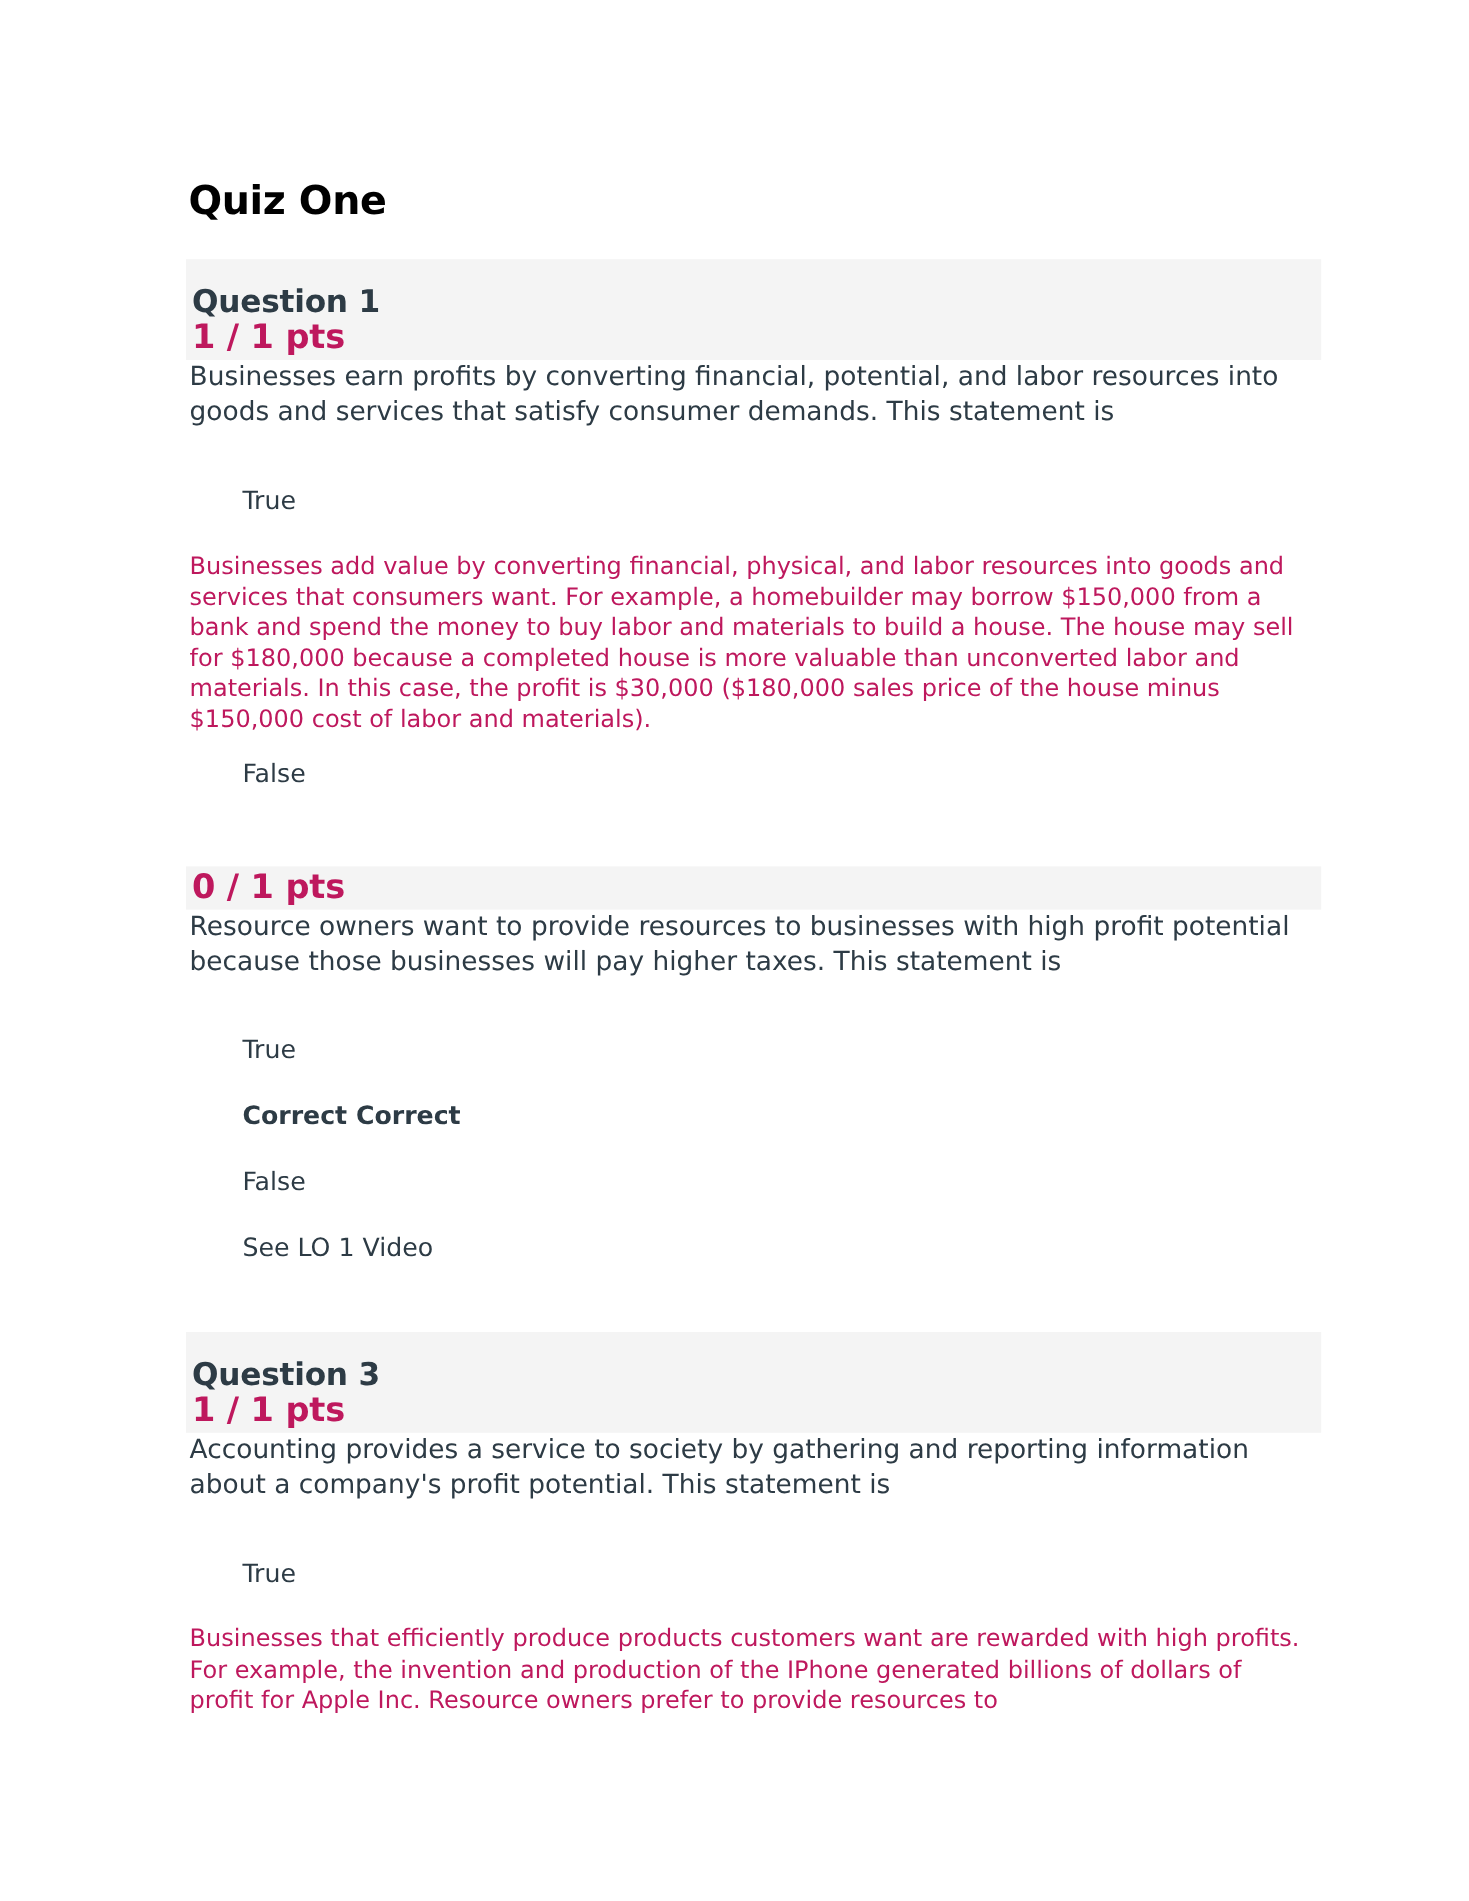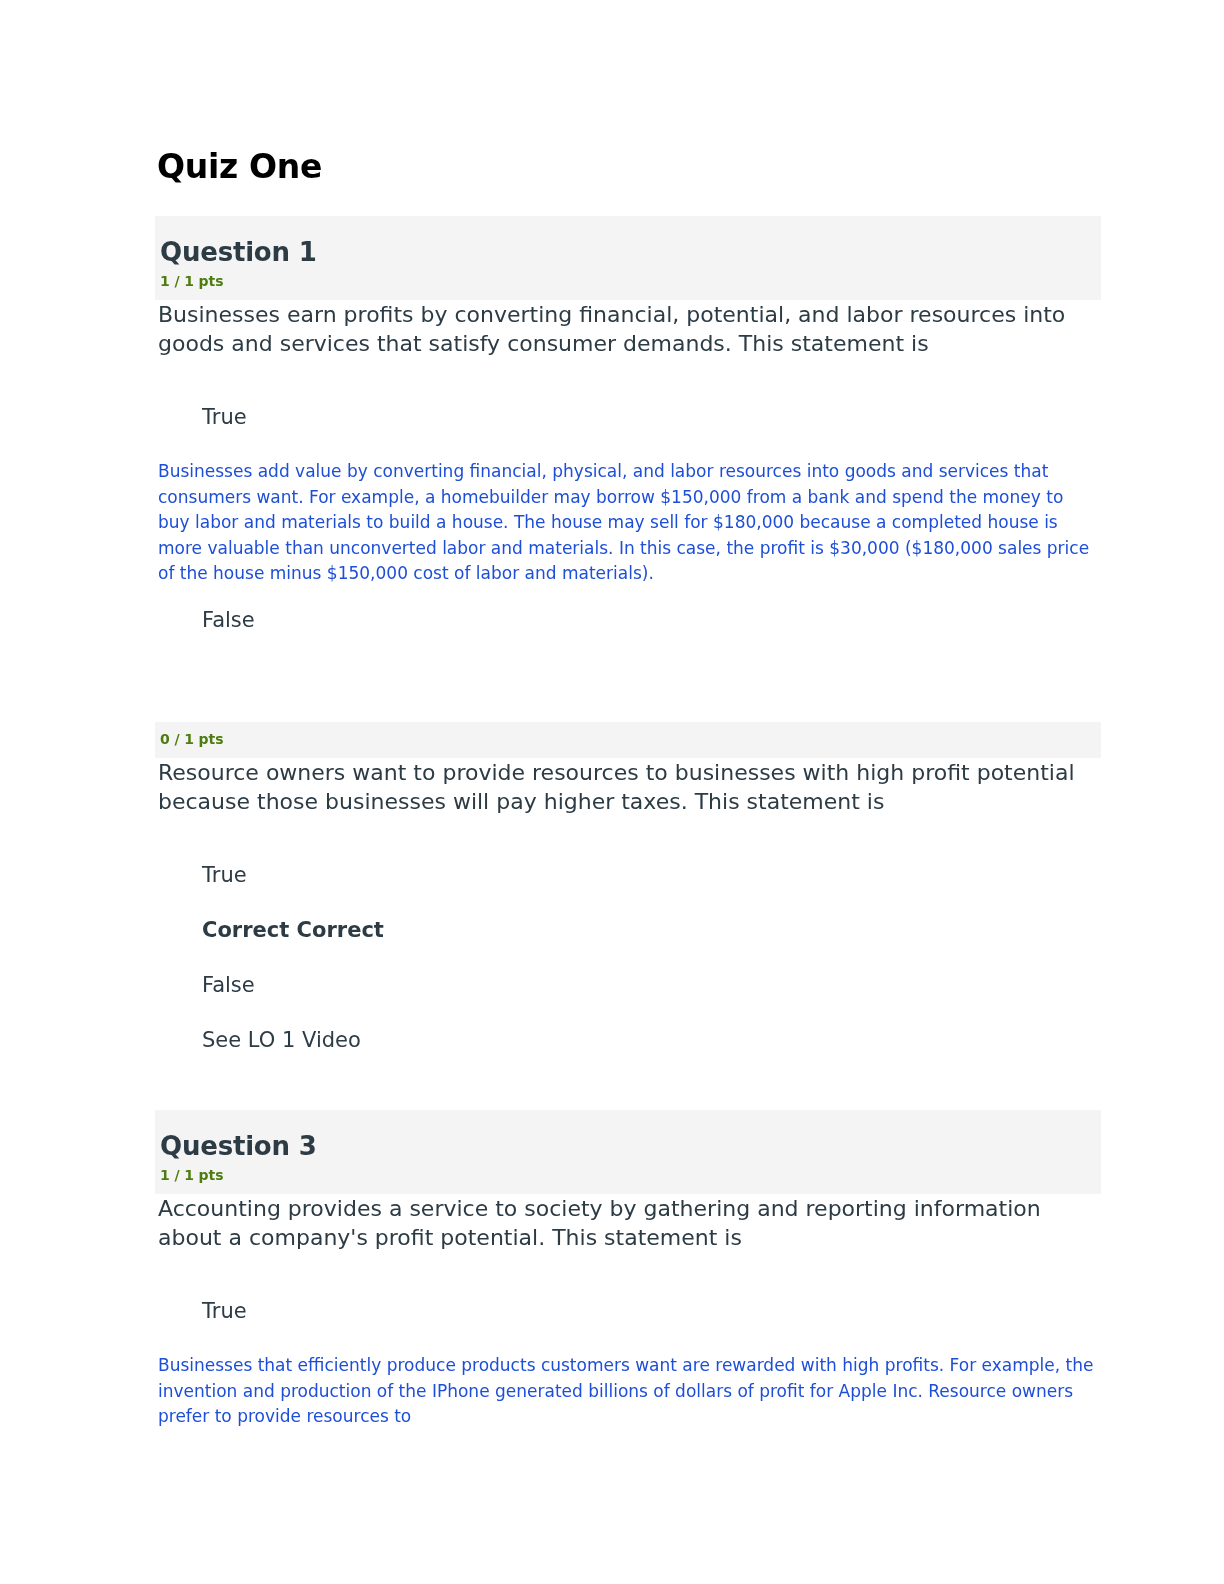--- a/index.html
+++ b/index.html
@@ -54,23 +54,23 @@
   }
   .q-title {
     font-size: 26px;
     font-weight: bold;
     color: #2d3b45;
     line-height: 32px;
     letter-spacing: -0.2px;
     margin-top: 16px;
   }
   .q-pts {
-    font-size: 14px;
+    font-size: 28px;
     font-weight: bold;
-    color: #4d7c0f;
+    color: #be185d;
     line-height: 26px;
     letter-spacing: -0.1px;
   }
   .q-prompt {
     font-size: 22px;
     line-height: 28.5px;
     color: #2d3b45;
     padding-left: 3px;
     padding-top: 1px;
     width: 938px;
@@ -80,23 +80,23 @@
     line-height: 27px;
     color: #2d3b45;
     padding-left: 3px;
     margin-left: 44px;
   }
   .ans-line.bold {
     font-weight: bold;
     color: #2d3b45;
   }
   .explain {
-    font-size: 17px;
+    font-size: 20px;
     line-height: 25.5px;
-    color: #1d4ed8;
+    color: #be185d;
     padding-left: 3px;
     width: 936px;
   }
   .sp-s  { height: 20px; }
   .sp-m  { height: 28px; }
   .sp-l  { height: 46px; }
 </style>
 </head>
 <body>
 

